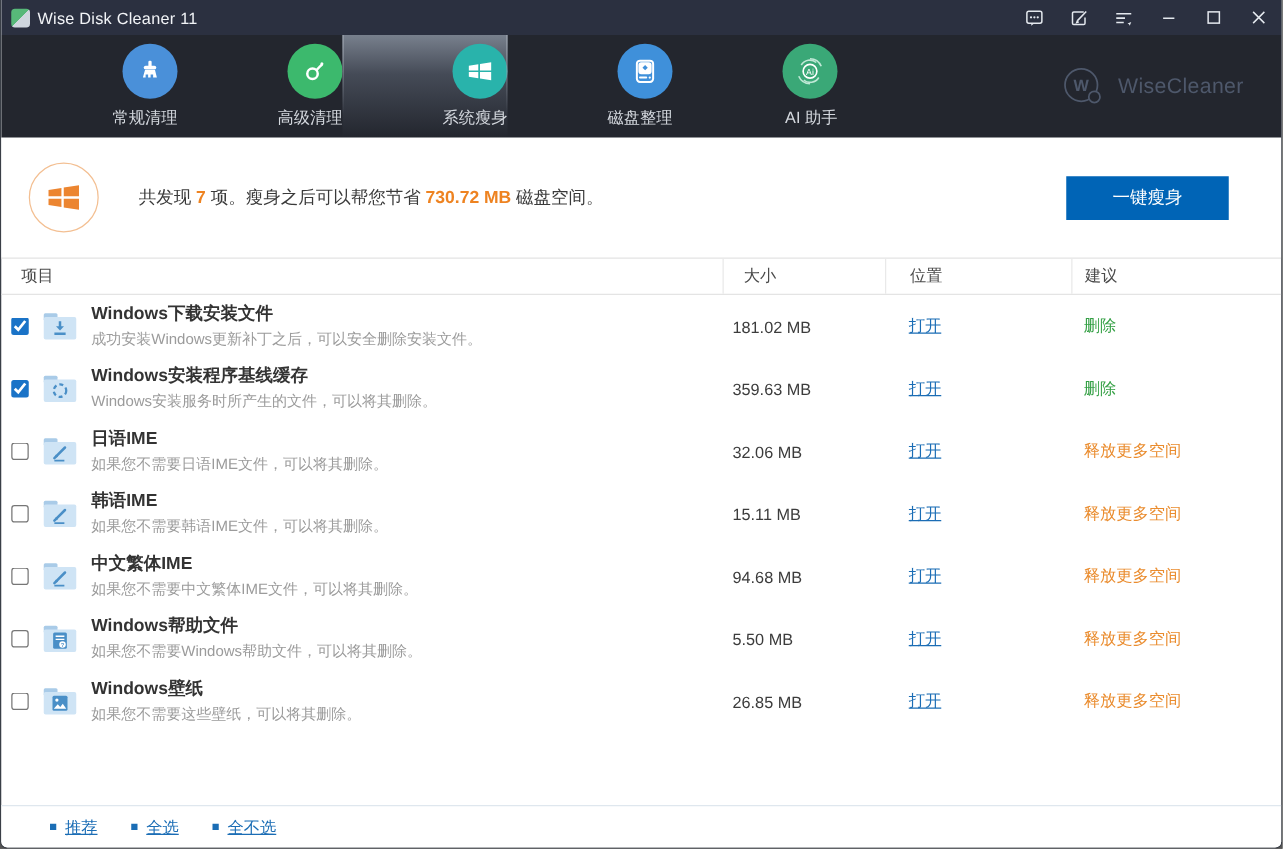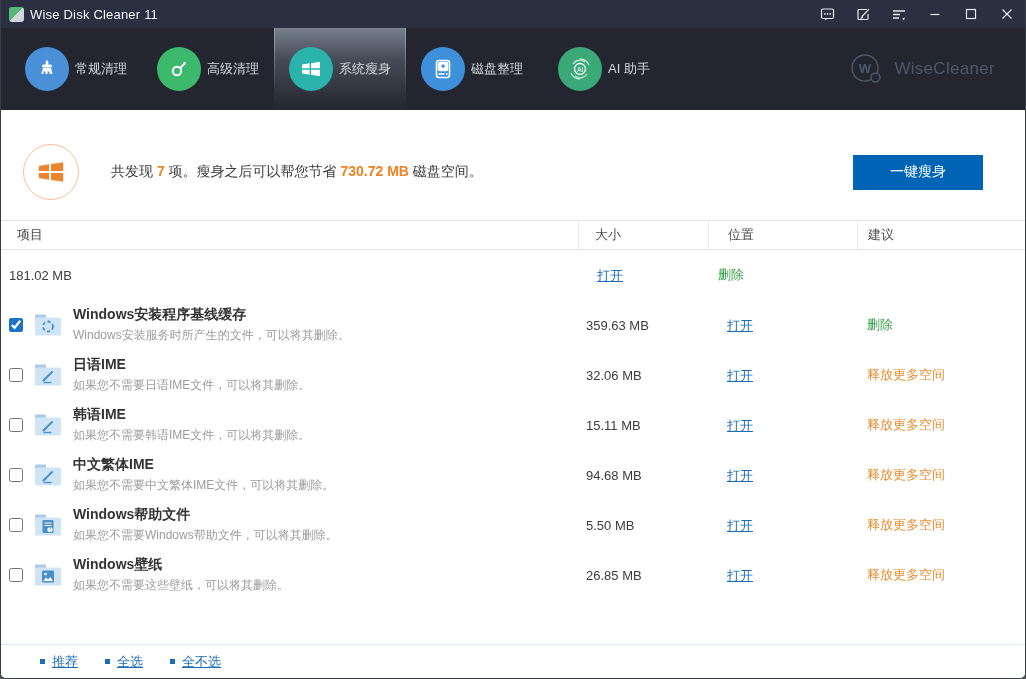--- a/index.html
+++ b/index.html
@@ -16,35 +16,35 @@
     color:#f2f4f7; font-size:13px; padding-left:8px;
   }
   .app-icon{ width:15px; height:15px; margin-right:6px; border-radius:3px;
     background:linear-gradient(135deg,#57b879 50%,#cfd6de 50%); position:relative; }
   .titlebar-title{ flex:0 0 auto; letter-spacing:.2px; }
   .titlebar-spacer{ flex:1; }
   .tb-btn{ width:36px; height:28px; display:flex; align-items:center; justify-content:center; cursor:default; }
   .tb-btn svg{ display:block; }
   
   .nav{ height:82px; background:#23262e; display:flex; align-items:stretch; padding-left:9px; position:relative; }
-  .nav-item{ width:132px; display:flex; flex-direction:row; align-items:center; justify-content:center; gap:6px; position:relative; }
+  .nav-item{ width:132px; display:flex; flex-direction:column; align-items:flex-end; justify-content:center; gap:6px; position:relative; }
   .nav-item.active{
     background:linear-gradient(180deg,#78808d 0%,#454b57 38%,rgba(35,38,46,0) 100%);
   }
   .nav-item.active::before,.nav-item.active::after{
     content:""; position:absolute; top:0; bottom:18px; width:1px;
     background:linear-gradient(180deg,#9aa1ac,rgba(154,161,172,0));
   }
   .nav-item.active::before{ left:0; } .nav-item.active::after{ right:0; }
   .nav-circle{ width:44px; height:44px; border-radius:50%; display:flex; align-items:center; justify-content:center; }
   .nav-label{ color:#d4d8de; font-size:13px; }
   .brand{ position:absolute; right:30px; top:0; height:82px; display:flex; align-items:center; gap:9px; color:#4e586b; }
   .brand-text{ font-size:17px; letter-spacing:.3px; }
   
-  .summary{ height:96px; background:#fff; display:flex; align-items:center; padding:0 42px 0 22px;margin-top:14px; }
+  .summary{ height:96px; background:#fff; display:flex; align-items:center; padding:0 42px 0 22px; }
   .summary-circle{ width:56px; height:56px; border-radius:50%; border:1px solid #f3bf92; display:flex; align-items:center; justify-content:center; margin-right:32px; }
   .summary-text{ font-size:14px; color:#3a3a3a; }
   .summary-strong{ font-weight:bold; }
   .summary-spacer{ flex:1; }
   .slim-btn{ width:130px; height:35px; border:none; color:#fff; font-size:14px; font-family:inherit; cursor:pointer; }
   
   .thead{ height:30px; border-top:1px solid #e4e4e4; border-bottom:1px solid #e4e4e4;
     display:grid; grid-template-columns:577px 130px 149px 1fr; align-items:center; font-size:13px; color:#4a4a4a; }
   .thead .th{ height:100%; display:flex; align-items:center; padding-left:16px; }
   .thead .th + .th{ border-left:1px solid #e9e9e9; }
@@ -203,20 +203,34 @@
 
   <div class="thead">
     <div class="th">项目</div>
     <div class="th">大小</div>
     <div class="th th-loc">位置</div>
     <div class="th th-sug">建议</div>
   </div>
 
   <div class="rows">
       <div class="row">
+    <div class="cell-item">
+      <input type="checkbox" checked="" style="">
+      <div class="row-icon"><svg width="30" height="26" viewBox="0 0 30 26">
+              <rect x="2" y="2.5" width="11" height="6" rx="1.2" fill="#a9cbe8"></rect>
+              <rect x="2" y="5.5" width="26" height="18" rx="1.5" fill="#cfe4f5"></rect>
+              <path d="M15 9 v5.5" stroke="#4a8fc7" stroke-width="2"></path>
+              <path d="M11.8 13 L15 16.4 L18.2 13 Z" fill="#4a8fc7"></path>
+              <path d="M10.5 19 h9" stroke="#4a8fc7" stroke-width="2"></path>
+            </svg></div>
+      <div class="row-texts">
+        <div class="row-title">Windows下载安装文件</div>
+        <div class="row-desc">成功安装Windows更新补丁之后，可以安全删除安装文件。</div>
+      </div>
+    </div>
     <div class="cell-size">181.02 MB</div>
     <div class="cell-loc"><span class="open-link">打开</span></div>
     <div class="cell-sug" style="color: rgb(53, 160, 69);">删除</div>
   </div>
       <div class="row">
     <div class="cell-item">
       <input type="checkbox" checked="" style="">
       <div class="row-icon"><svg width="30" height="26" viewBox="0 0 30 26">
               <rect x="2" y="2.5" width="11" height="6" rx="1.2" fill="#a9cbe8"></rect>
               <rect x="2" y="5.5" width="26" height="18" rx="1.5" fill="#cfe4f5"></rect>

